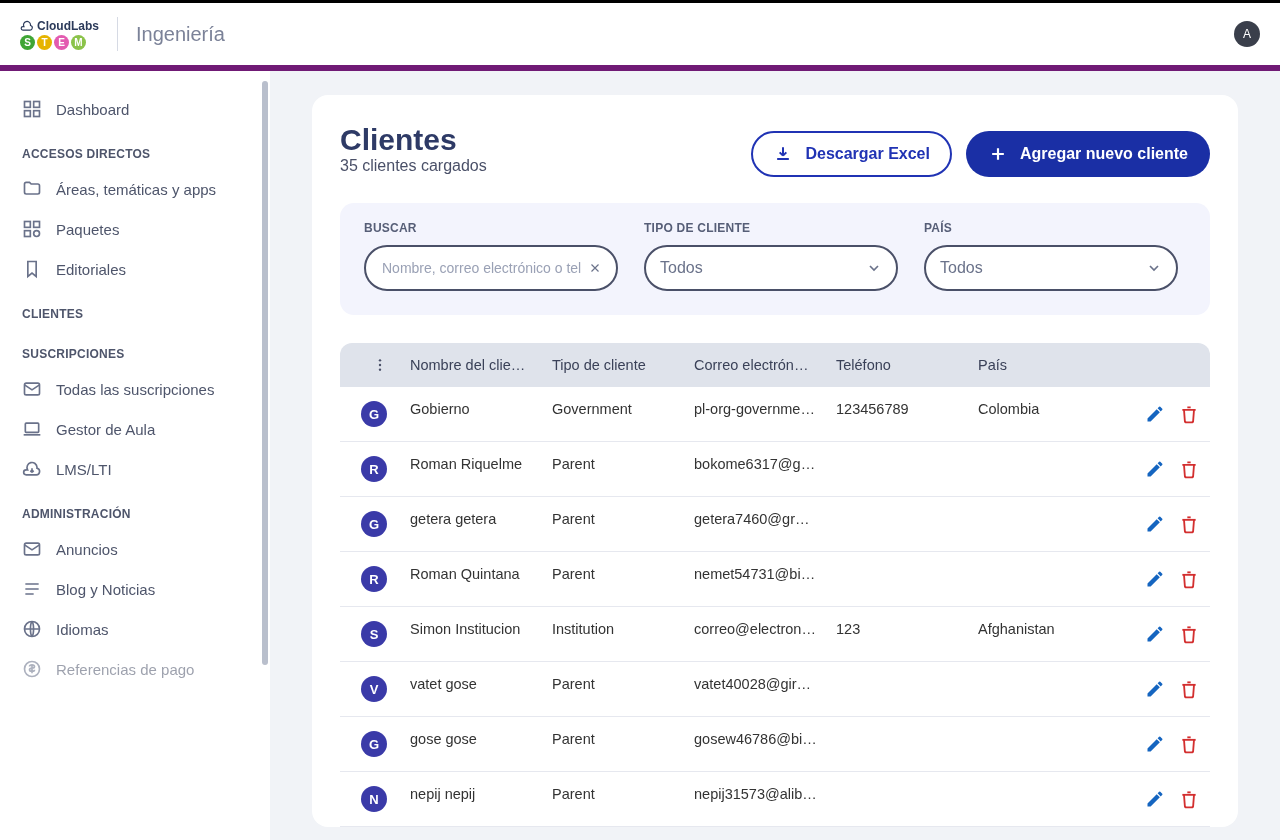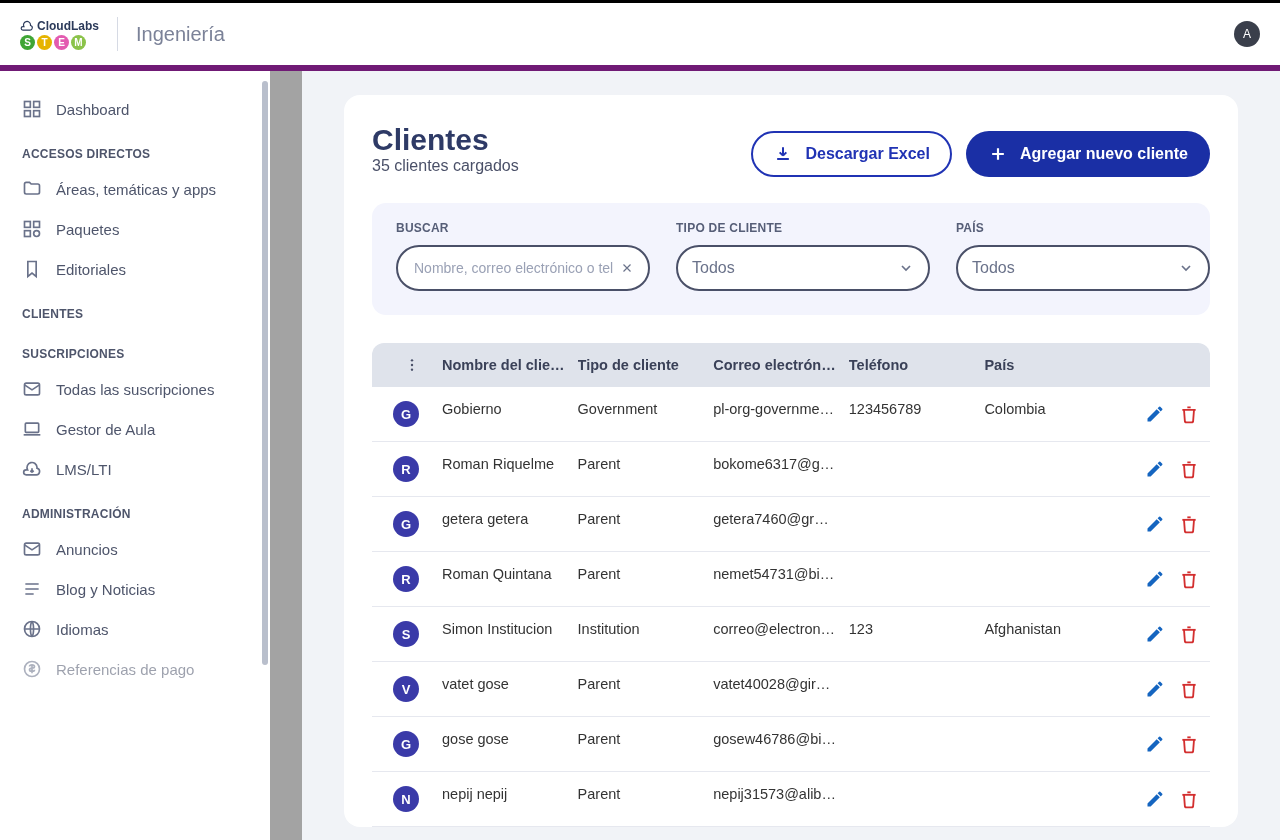--- a/index.html
+++ b/index.html
@@ -21,21 +21,21 @@
   
   .header { height:68px; display:flex; align-items:center; padding:0 20px; border-bottom:6px solid #701a75;}
   .logo-block { display:flex; align-items:center; gap:4px; }
   .logo-cloudlabs { display:flex; align-items:center; gap:3px; color:#2b3a5a; font-weight:600; font-size:12px;}
   .stem-row { display:flex; gap:2px; margin-top:2px;}
   .stem-ball { width:15px; height:15px; border-radius:50%; display:flex; align-items:center; justify-content:center; font-size:10px; font-weight:700; color:#fff;}
   .vdiv { width:1px; height:34px; background:#d6dae4; margin:0 18px;}
   .breadcrumb { color:#7b8298; font-size:20px;}
   .avatar { width:26px; height:26px; border-radius:50%; background:#3a3f4b; color:#fff; display:flex; align-items:center; justify-content:center; font-size:12px; margin-left:auto; }
   
-  .body { flex:1; display:flex; overflow:hidden; background:#a3a3a3;gap:32px;}
+  .body { flex:1; display:flex; overflow:hidden; background:#0f172a;}
   
   .sidebar-wrap { width:270px; position:relative; background:#fff;}
   .sidebar { height:100%; overflow:auto; padding:18px 8px 40px 8px;}
   .sidebar::-webkit-scrollbar { width:8px;}
   .sb-scroll { position:absolute; top:10px; right:2px; bottom:10px; width:6px; background:transparent; border-radius:3px;}
   .sb-scroll .thumb { position:absolute; top:0; width:6px; height:78%; background:#b9bfcc; border-radius:3px;}
   .sb-section-title { font-size:12px; font-weight:700; color:#4e556b; padding:18px 14px 8px 14px; letter-spacing:.02em;}
   .sb-item { display:flex; align-items:center; gap:14px; padding:10px 14px; border-radius:10px; color:#4e556b; font-size:15px; cursor:pointer;}
   .sb-item.active { background:var(--side-active); color:#303a57; font-weight:600;}
   .sb-item .ic { width:20px; height:20px; display:flex; align-items:center; justify-content:center; color:#6a728a;}
@@ -57,21 +57,21 @@
   .filter-label { font-size:12px; font-weight:700; color:#565e77; letter-spacing:.02em;}
   .control { height:46px; border:2px solid #4a5068; border-radius:24px; background:#fff; display:flex; align-items:center; padding:0 14px; position:relative;}
   .control.search { width:254px;}
   .control.select { width:254px; color:#6a728a; justify-content:space-between; cursor:pointer;}
   .control input { border:none; outline:none; font-size:14px; color:#333; width:100%;}
   .control input::placeholder { color:#9aa1b5; }
   .clear-x { color:#6a728a; font-size:14px; cursor:pointer;}
   .chev { width:16px; height:16px; }
   
   .table { margin-top:28px; border-radius:12px 12px 0 0; overflow:hidden;}
-  .thead { background:var(--table-head); display:grid; grid-template-columns: 60px 1.1fr 1.1fr 1.1fr 1.1fr 1.1fr 80px; padding:14px 10px; font-weight:700; color:#3a4158; font-size:14.5px;}
+  .thead { background:var(--table-head); display:grid; grid-template-columns: 60px 1.1fr 1.1fr 1.1fr 1.1fr 1.1fr 80px; padding:14px 10px; font-weight:400; color:#3a4158; font-size:14.5px;}
   .thead .th { white-space:nowrap; overflow:hidden; text-overflow:ellipsis;}
   .tmenu { display:flex; align-items:center; justify-content:center;}
   .trow { display:grid; grid-template-columns: 60px 1.1fr 1.1fr 1.1fr 1.1fr 1.1fr 80px; padding:14px 10px; border-bottom:1px solid #e6e8ef; font-size:14.5px; color:#333;}
   .trow .cell { white-space:nowrap; overflow:hidden; text-overflow:ellipsis; padding-right:12px;}
   .avatar-sm { width:26px; height:26px; border-radius:50%; display:flex; align-items:center; justify-content:center; color:#fff; font-weight:600; font-size:13px; margin:0 auto;}
   .avatar-G { background:#3a3aa8;}
   .avatar-R { background:#3a3aa8;}
   .avatar-S { background:#3a3aa8;}
   .avatar-V { background:#3a3aa8;}
   .avatar-N { background:#3a3aa8;}

